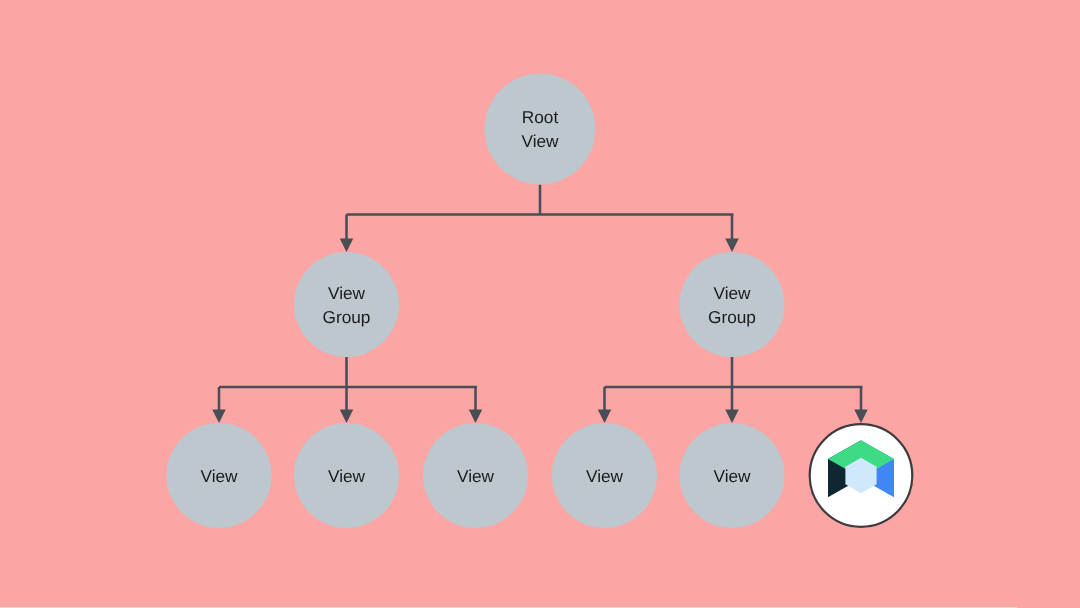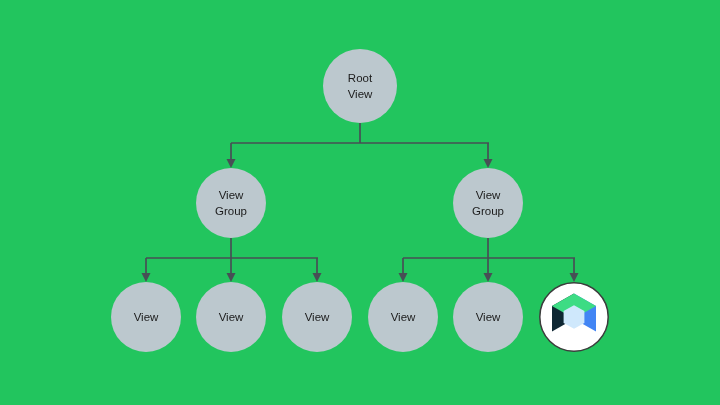--- a/index.html
+++ b/index.html
@@ -11,21 +11,21 @@
   body {
     width: 720px;
     height: 405px;
     overflow: hidden;
     font-family: "Liberation Sans", "DejaVu Sans", sans-serif;
   }
   #diagram-root {
     position: relative;
     width: 720px;
     height: 405px;
-    background: #22c55e;
+    background: #fca5a5;
   }
   svg.canvas {
     position: absolute;
     top: 0;
     left: 0;
     width: 720px;
     height: 405px;
     display: block;
   }
   .node-label {

